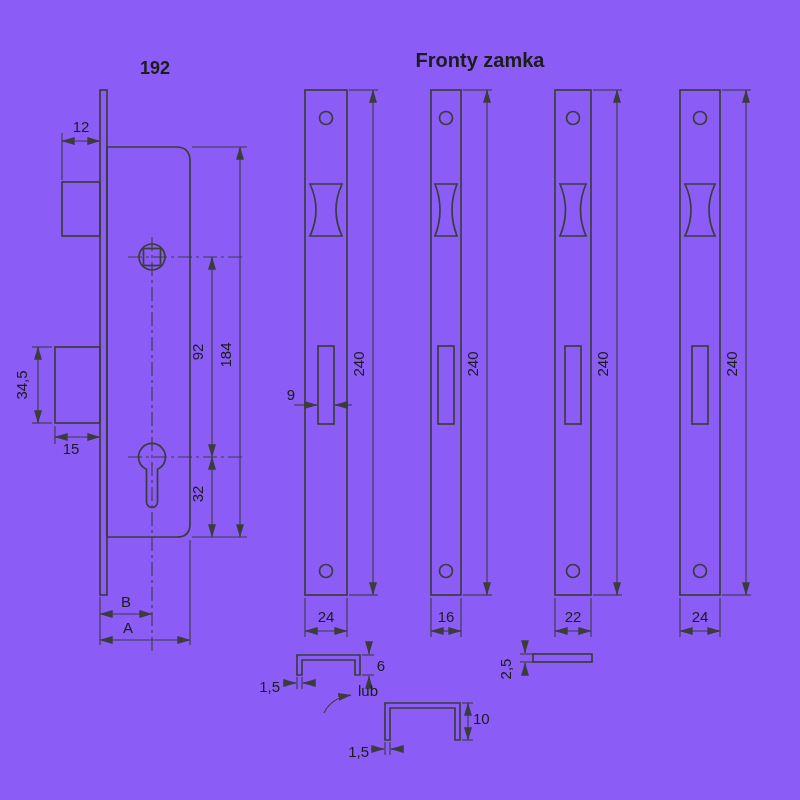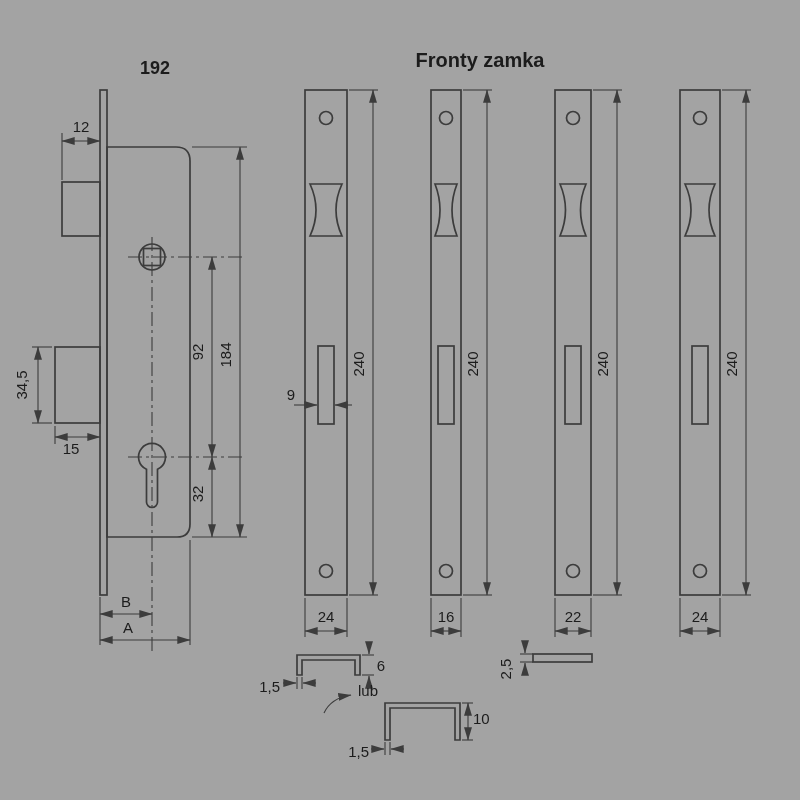--- a/index.html
+++ b/index.html
@@ -1,16 +1,16 @@
 <!DOCTYPE html>
 <html><head>
 <meta charset="utf-8">
 <style>
   html,body{margin:0;padding:0;background:#ffffff;}
-  .stage{width:800px;height:800px;position:relative;background:#a3a3a3;overflow:hidden;}
+  .stage{width:800px;height:800px;position:relative;background:#8b5cf6;overflow:hidden;}
   svg text{font-family:"Liberation Sans",sans-serif;font-size:15px;fill:#1c1c1c;}
   svg .title{font-size:18px;font-weight:bold;}
   svg .bigtitle{font-size:20px;font-weight:bold;}
   .outline{fill:none;stroke:#3c3c3c;stroke-width:1.7;}
   .dim{fill:none;stroke:#3c3c3c;stroke-width:1.1;}
   .center{fill:none;stroke:#3c3c3c;stroke-width:1.1;stroke-dasharray:14 4 3 4;}
 </style>
 </head>
 <body>
 

